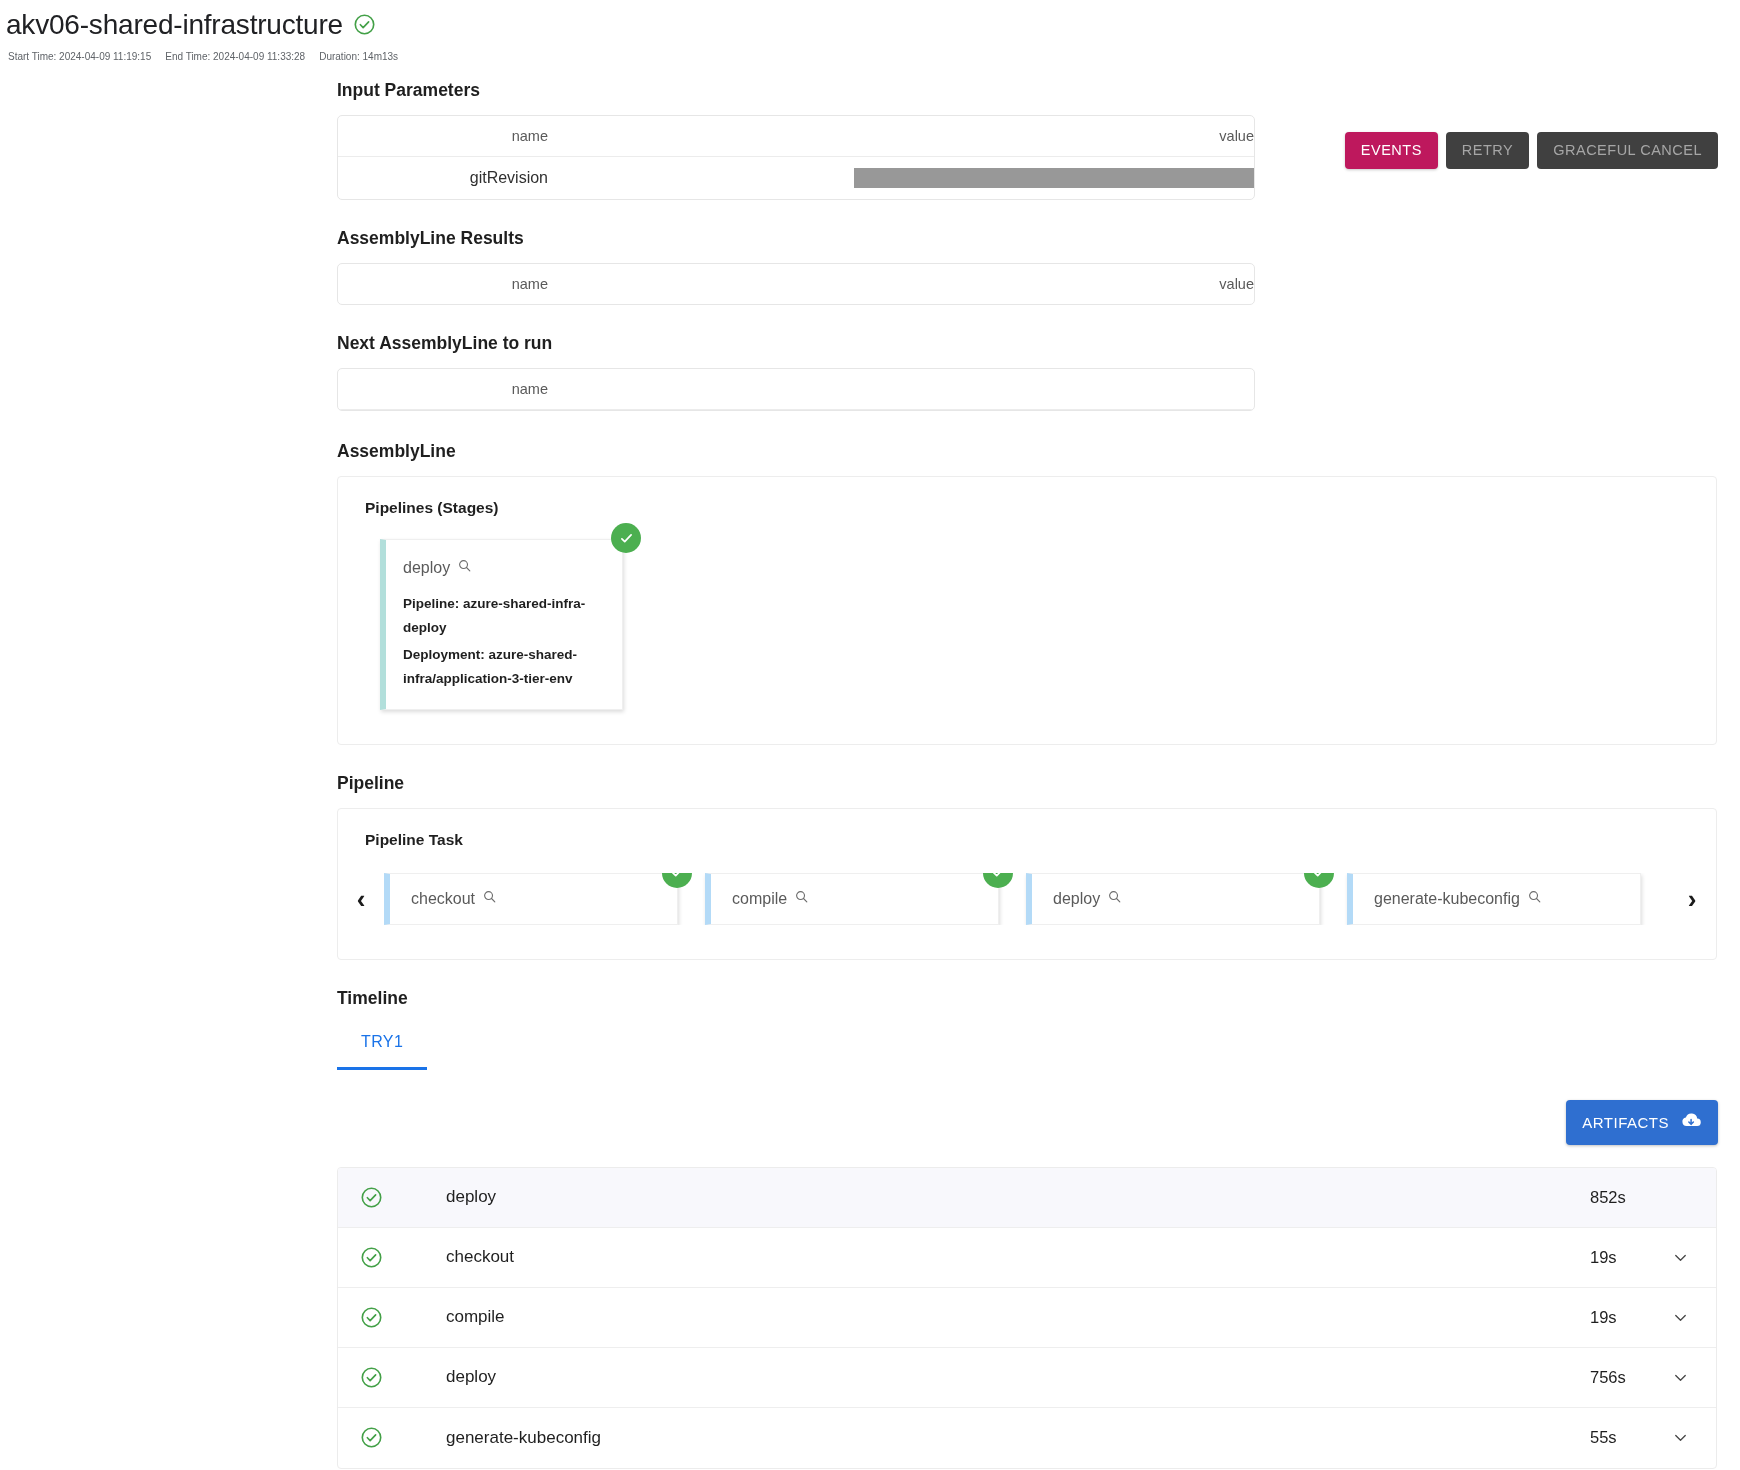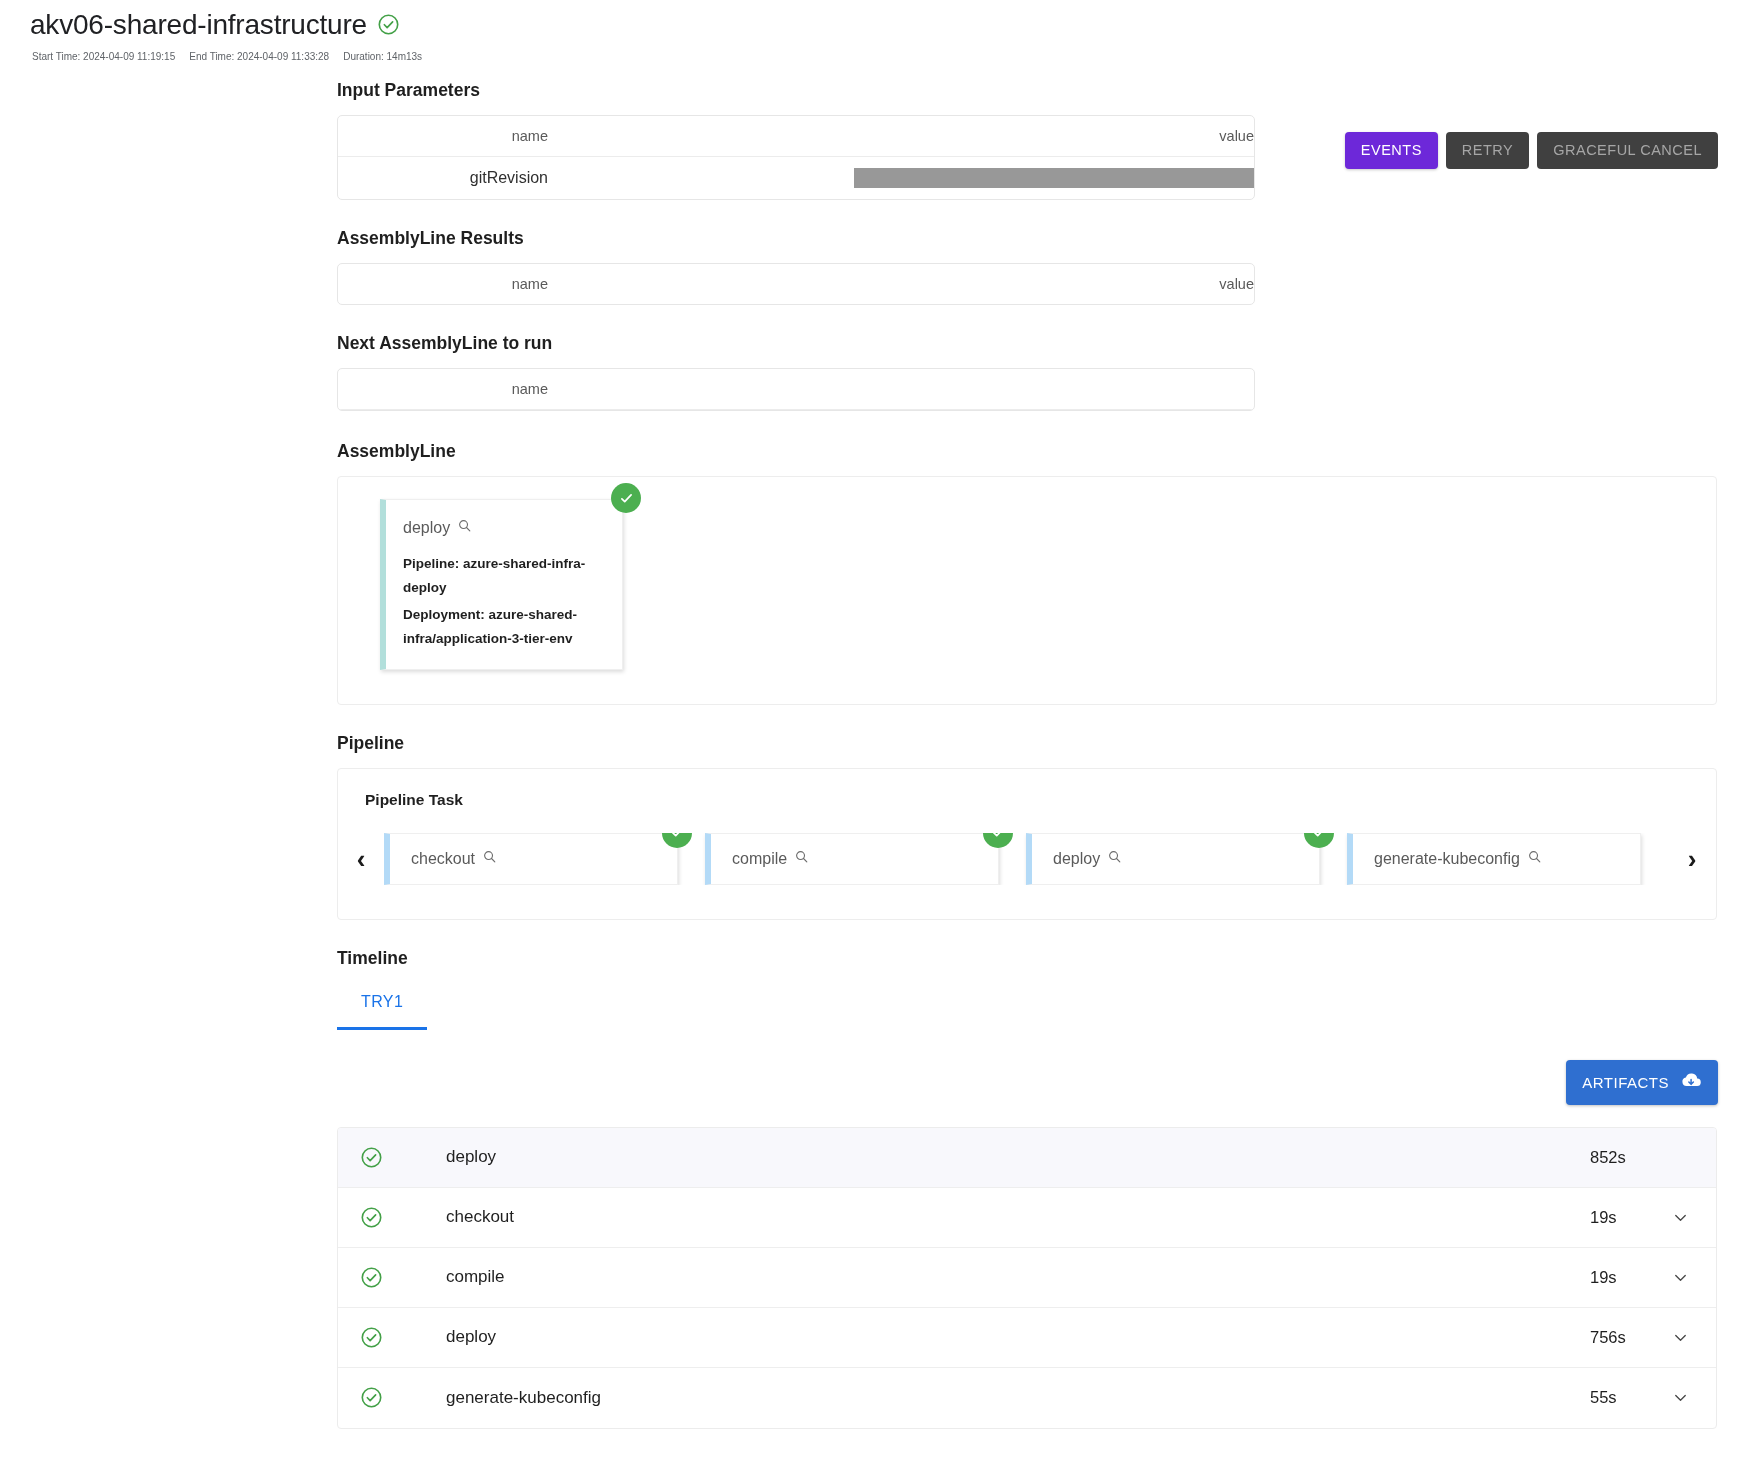--- a/index.html
+++ b/index.html
@@ -5,21 +5,21 @@
   * { box-sizing: border-box; }
   html, body {
     margin: 0; padding: 0;
     background: #ffffff;
     font-family: "Liberation Sans", sans-serif;
     color: #202124;
   }
   body { width: 1740px; height: 1470px; position: relative; overflow: hidden; }
 
   
-  .header { padding: 8px 0 0 30px; }
+  .header { padding: 8px 0 0 6px; }
   .title-row { display: flex; align-items: center; gap: 10px; }
   .title {
     font-size: 28px; font-weight: 400; color: #202124;
     letter-spacing: -0.2px; line-height: 1.2;
   }
   .meta-row {
     margin-top: 9px; font-size: 10px; color: #5f6368;
     display: flex; gap: 14px; padding-left: 2px;
   }
 
@@ -31,21 +31,21 @@
     position: absolute; top: 132px; right: 22px;
     display: flex; gap: 8px; align-items: center;
   }
   .btn {
     border: none; border-radius: 4px;
     font-family: "Liberation Sans", sans-serif;
     font-size: 14.5px; font-weight: 500; letter-spacing: .5px;
     padding: 11px 16px; cursor: pointer; line-height: 1;
   }
   .btn-events {
-    background: #6d28d9; color: #ffffff;
+    background: #be185d; color: #ffffff;
     box-shadow: 0 1px 3px rgba(0,0,0,.22);
   }
   .btn-disabled { background: #404040; color: #a6a6a6; cursor: default; }
 
   
   .main { position: absolute; left: 0; top: 80px; width: 1740px; }
   .section-title {
     font-size: 17.5px; font-weight: 700; color: #1f1f1f;
     margin: 0 0 14px 337px;
   }
@@ -225,20 +225,21 @@
 
   <div class="section-title" style="margin-top:28px">Next AssemblyLine to run</div>
   <div class="tbl">
     <div class="tbl-row tbl-head">
       <div class="cell cell-name">name</div>
     </div>
   </div>
 
   <div class="section-title" style="margin-top:30px">AssemblyLine</div>
   <div class="panel">
+    <div class="panel-title">Pipelines (Stages)</div>
     <div class="stage-wrap">
       <div class="stage-card">
         <div class="badge stage-badge">
           <svg width="17" height="17" viewBox="0 0 24 24" fill="none">
             <path d="M5.5 12.5l4 4 9-9.5" stroke="#ffffff" stroke-width="2.4" stroke-linecap="round" stroke-linejoin="round"></path>
           </svg>
         </div>
         <div class="card-name">
           <span>deploy</span>
           <span>

